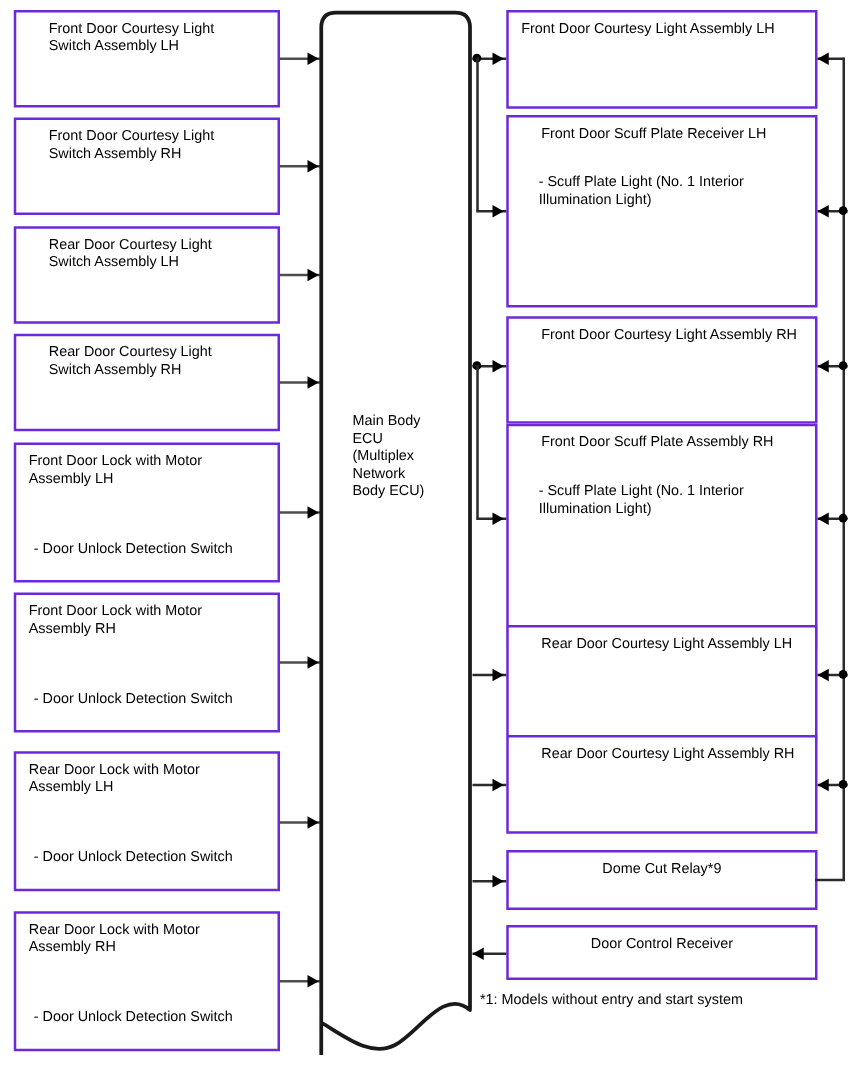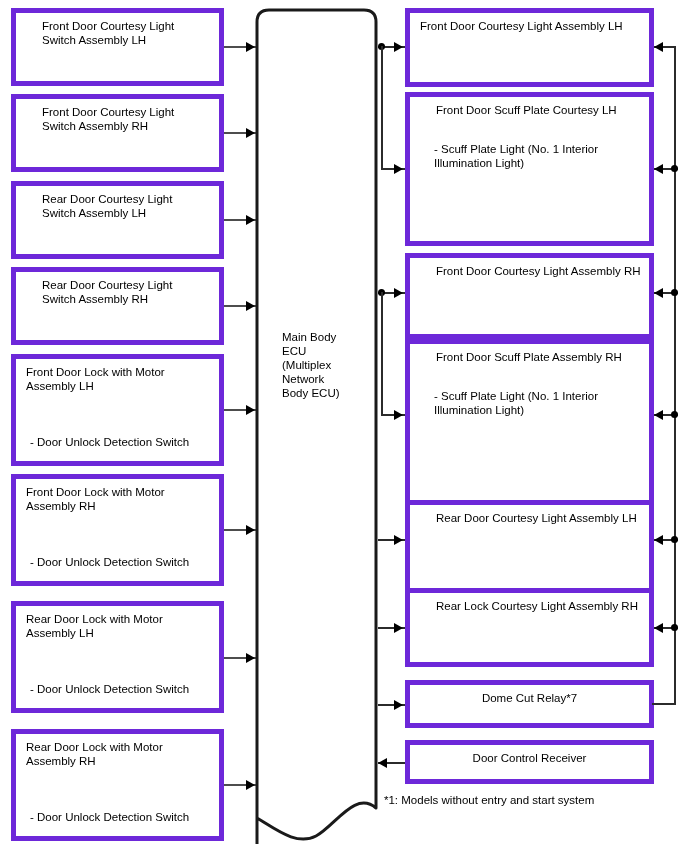--- a/index.html
+++ b/index.html
@@ -16,21 +16,21 @@
     position: relative;
     width: 688px;
     height: 852px;
     background: #ffffff;
     overflow: hidden;
   }
   
   .box {
     position: absolute;
     box-sizing: border-box;
-    border: 5px solid #6d28d9;
+    border: 2px solid #6d28d9;
     background: #ffffff;
     font-size: 11.5px;
     line-height: 14px;
     color: #000000;
   }
   .box .ttl {
     position: absolute;
     left: 10px;
     right: 19px;
     top: 6px;
@@ -189,45 +189,45 @@
 ECU
 (Multiplex
 Network
 Body ECU)</div>
 
   <div class="box" style="left:405px; top:8px; width:249px; height:79px;">
     <div class="ttl">Front Door Courtesy Light Assembly LH</div>
   </div>
 
   <div class="box ind" style="left:405px; top:92px; width:249px; height:154px;">
-    <div class="ttl">Front Door Scuff Plate Courtesy LH</div>
+    <div class="ttl">Front Door Scuff Plate Receiver LH</div>
     <div class="sub" style="top:45px; left:24px;">- Scuff Plate Light (No. 1 Interior
 Illumination Light)</div>
   </div>
 
   <div class="box ind" style="left:405px; top:253px; width:249px; height:86px;">
     <div class="ttl">Front Door Courtesy Light Assembly RH</div>
   </div>
 
   <div class="box ind" style="left:405px; top:339px; width:249px; height:180px;">
     <div class="ttl">Front Door Scuff Plate Assembly RH</div>
     <div class="sub" style="top:45px; left:24px;">- Scuff Plate Light (No. 1 Interior
 Illumination Light)</div>
   </div>
 
   <div class="box ind" style="left:405px; top:500px; width:249px; height:93px;">
     <div class="ttl">Rear Door Courtesy Light Assembly LH</div>
   </div>
 
   <div class="box ind" style="left:405px; top:588px; width:249px; height:79px;">
-    <div class="ttl">Rear Lock Courtesy Light Assembly RH</div>
+    <div class="ttl">Rear Door Courtesy Light Assembly RH</div>
   </div>
 
   <div class="box ctr" style="left:405px; top:680px; width:249px; height:48px;">
-    <div class="ttl">Dome Cut Relay*7</div>
+    <div class="ttl">Dome Cut Relay*9</div>
   </div>
 
   <div class="box ctr" style="left:405px; top:740px; width:249px; height:44px;">
     <div class="ttl">Door Control Receiver</div>
   </div>
 
   <div class="h-wire dark" style="left:378px; top:46px; width:27px;"></div>
   <div class="dot" style="left:378px; top:43px;"></div>
   <div class="arr right" style="left:394px; top:42px;"></div>
   <div class="v-wire dark" style="left:381px; top:46px; height:123px;"></div>

